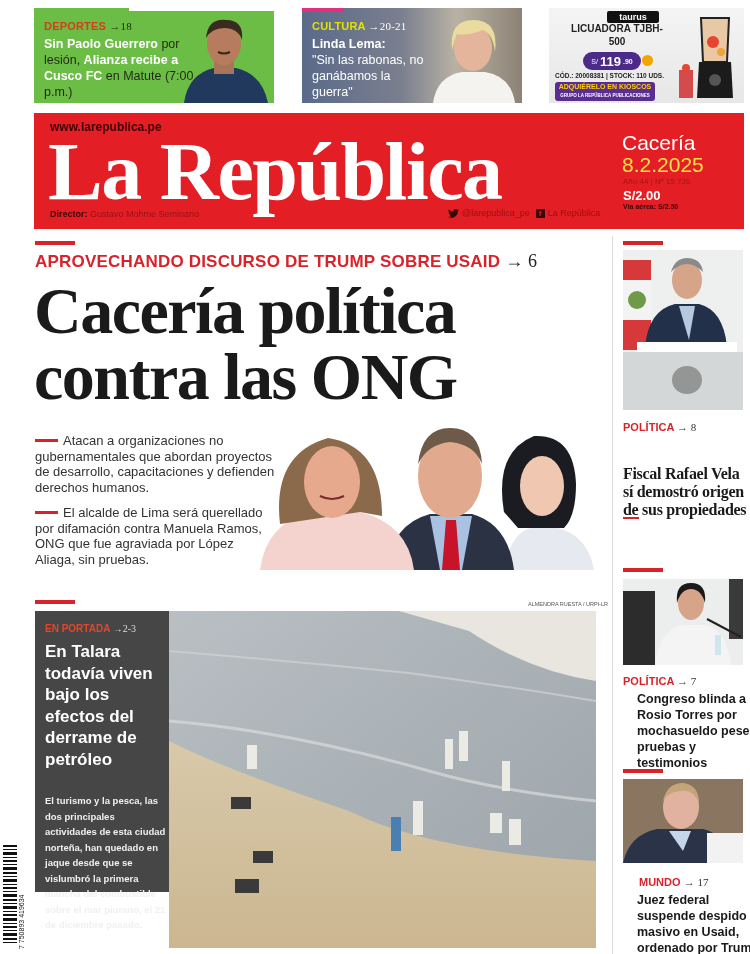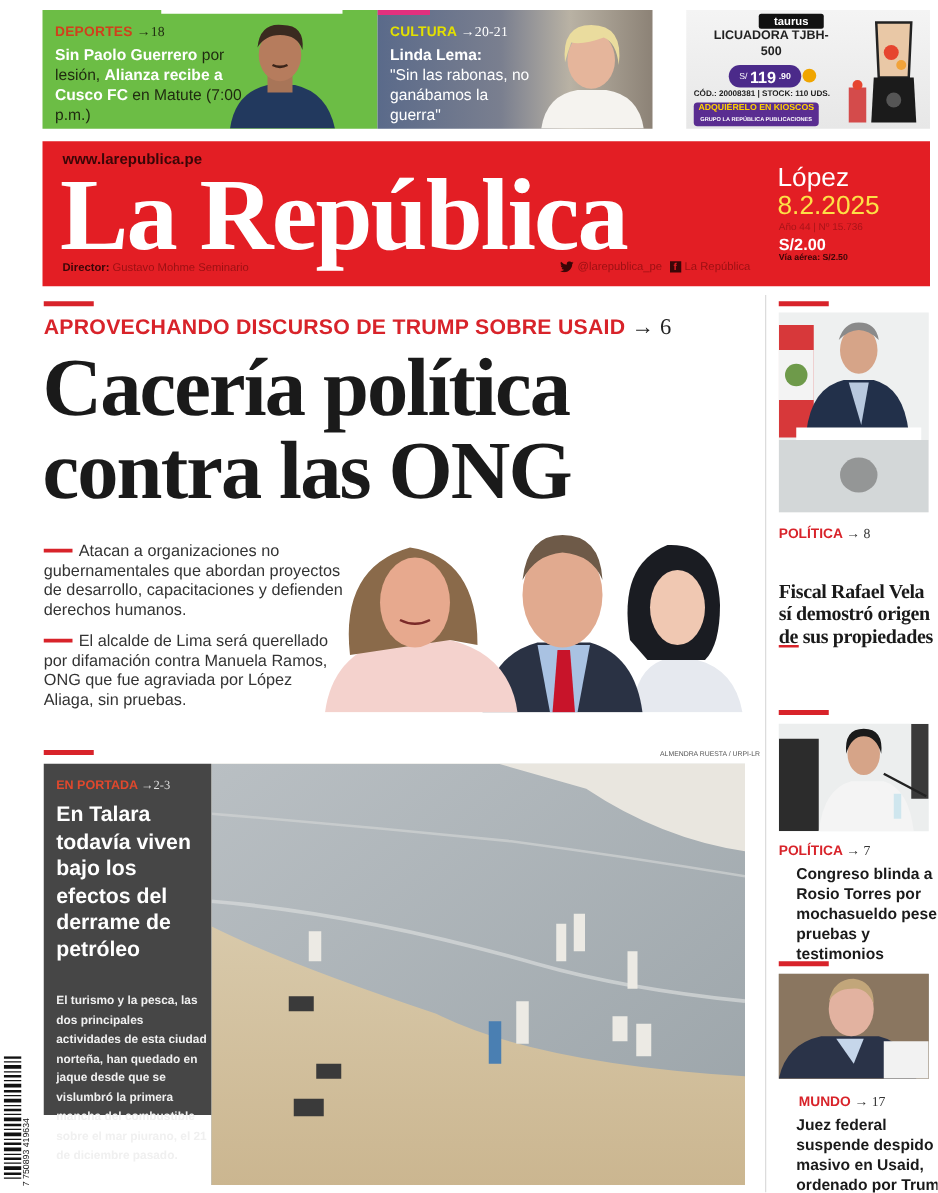--- a/index.html
+++ b/index.html
@@ -1,21 +1,21 @@
 <!DOCTYPE html>
 <html><head>
 <meta charset="utf-8">
 <style>
   * { box-sizing: border-box; margin: 0; padding: 0; }
   body { width: 750px; height: 954px; background: #ffffff; position: relative; overflow: hidden; font-family: "Liberation Sans", sans-serif; color: #1a1a1a; }
   .abs { position: absolute; }
 
   
   .teaser { position: absolute; top: 8px; height: 95px; overflow: hidden; }
-  .teaser-sports { left: 34px; width: 268px; background: #6cbd45; }
+  .teaser-sports { left: 34px; width: 240px; background: #6cbd45; }
   .teaser-culture { left: 302px; width: 220px; background: linear-gradient(90deg, #5a6a8a 0%, #7a7f8f 45%, #b9b2a4 70%, #8c8276 100%); }
   .teaser-ad { left: 549px; width: 195px; background: linear-gradient(180deg, #f4f4f4 0%, #e7e7e7 100%); }
   .tab-top { position: absolute; top: 0; left: 0; width: 32px; height: 4px; }
   .kicker { font-weight: bold; font-size: 11px; letter-spacing: 0.2px; }
   .kicker .ref { font-family: "Liberation Serif", serif; font-weight: normal; font-size: 11px; }
   .teaser-text { position: absolute; left: 10px; top: 10px; font-size: 12.5px; line-height: 16px; color: #1f2a10; }
   .teaser-sports .bold-white { color: #fff; font-weight: bold; }
   .teaser-culture .teaser-text { color: #fff; }
 
   
@@ -141,21 +141,21 @@
   <div class="mh-social">
     <span style="display:inline-block;width:11px;height:9px;">
       <svg width="11" height="9" viewBox="0 0 24 20">
           <path d="M24 2.4a10 10 0 0 1-2.8.8A4.9 4.9 0 0 0 23.3.5a9.8 9.8 0 0 1-3.1 1.2A4.9 4.9 0 0 0 11.8 6 14 14 0 0 1 1.7.9a4.9 4.9 0 0 0 1.5 6.6A4.9 4.9 0 0 1 1 6.9v.1a4.9 4.9 0 0 0 3.9 4.8 4.9 4.9 0 0 1-2.2.1 4.9 4.9 0 0 0 4.6 3.4A9.9 9.9 0 0 1 0 17.3 14 14 0 0 0 7.5 19.5c9 0 14-7.5 14-14v-.6A10 10 0 0 0 24 2.4z" fill="#3a0607"></path>
         </svg>
     </span>
     <span>@larepublica_pe</span>
     <span style="display:inline-block;width:9px;height:9px;background:#3a0607;color:#e31e24;font-size:8px;font-weight:bold;text-align:center;line-height:10px;margin-left:3px;">f</span>
     <span>La República</span>
   </div>
-  <div class="mh-day">López</div>
+  <div class="mh-day">Cacería</div>
   <div class="mh-date">8.2.2025</div>
   <div class="mh-issue">Año 44 | Nº 15.736</div>
   <div class="mh-price">S/2.00</div>
   <div class="mh-air">Vía aérea: S/2.50</div>
 </div>
 
 <div class="redbar" style="left:35px;top:241px;width:40px;"></div>
 <div class="main-kicker">
   <span>APROVECHANDO DISCURSO DE TRUMP SOBRE USAID</span> <span class="ref">→ 6</span>
 </div>

